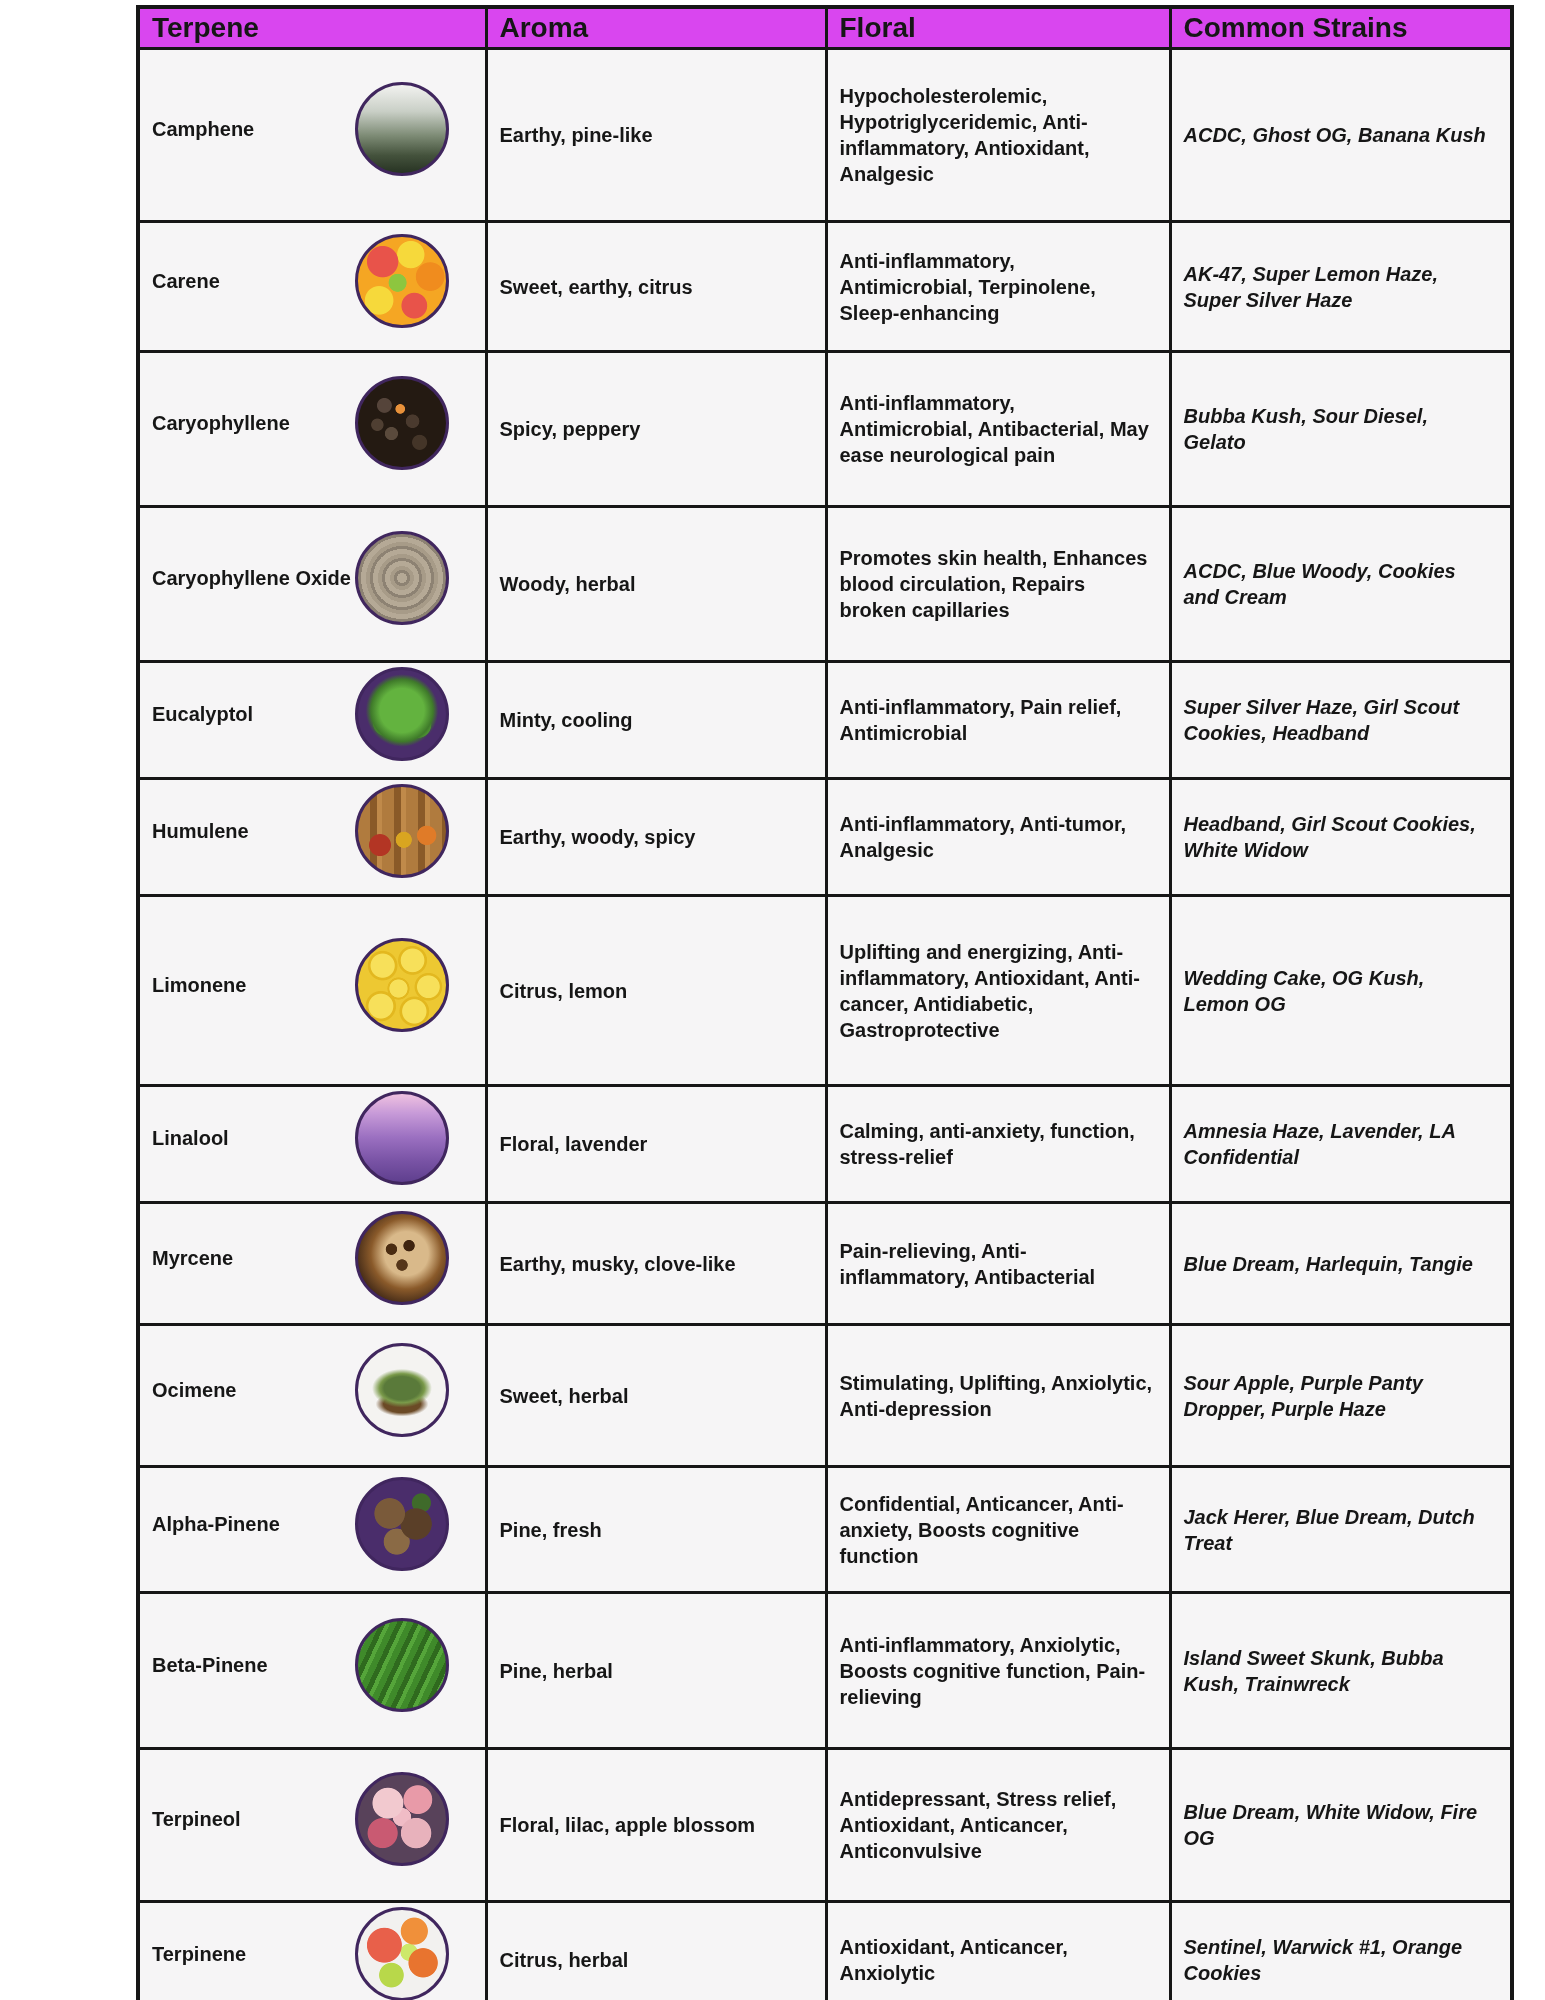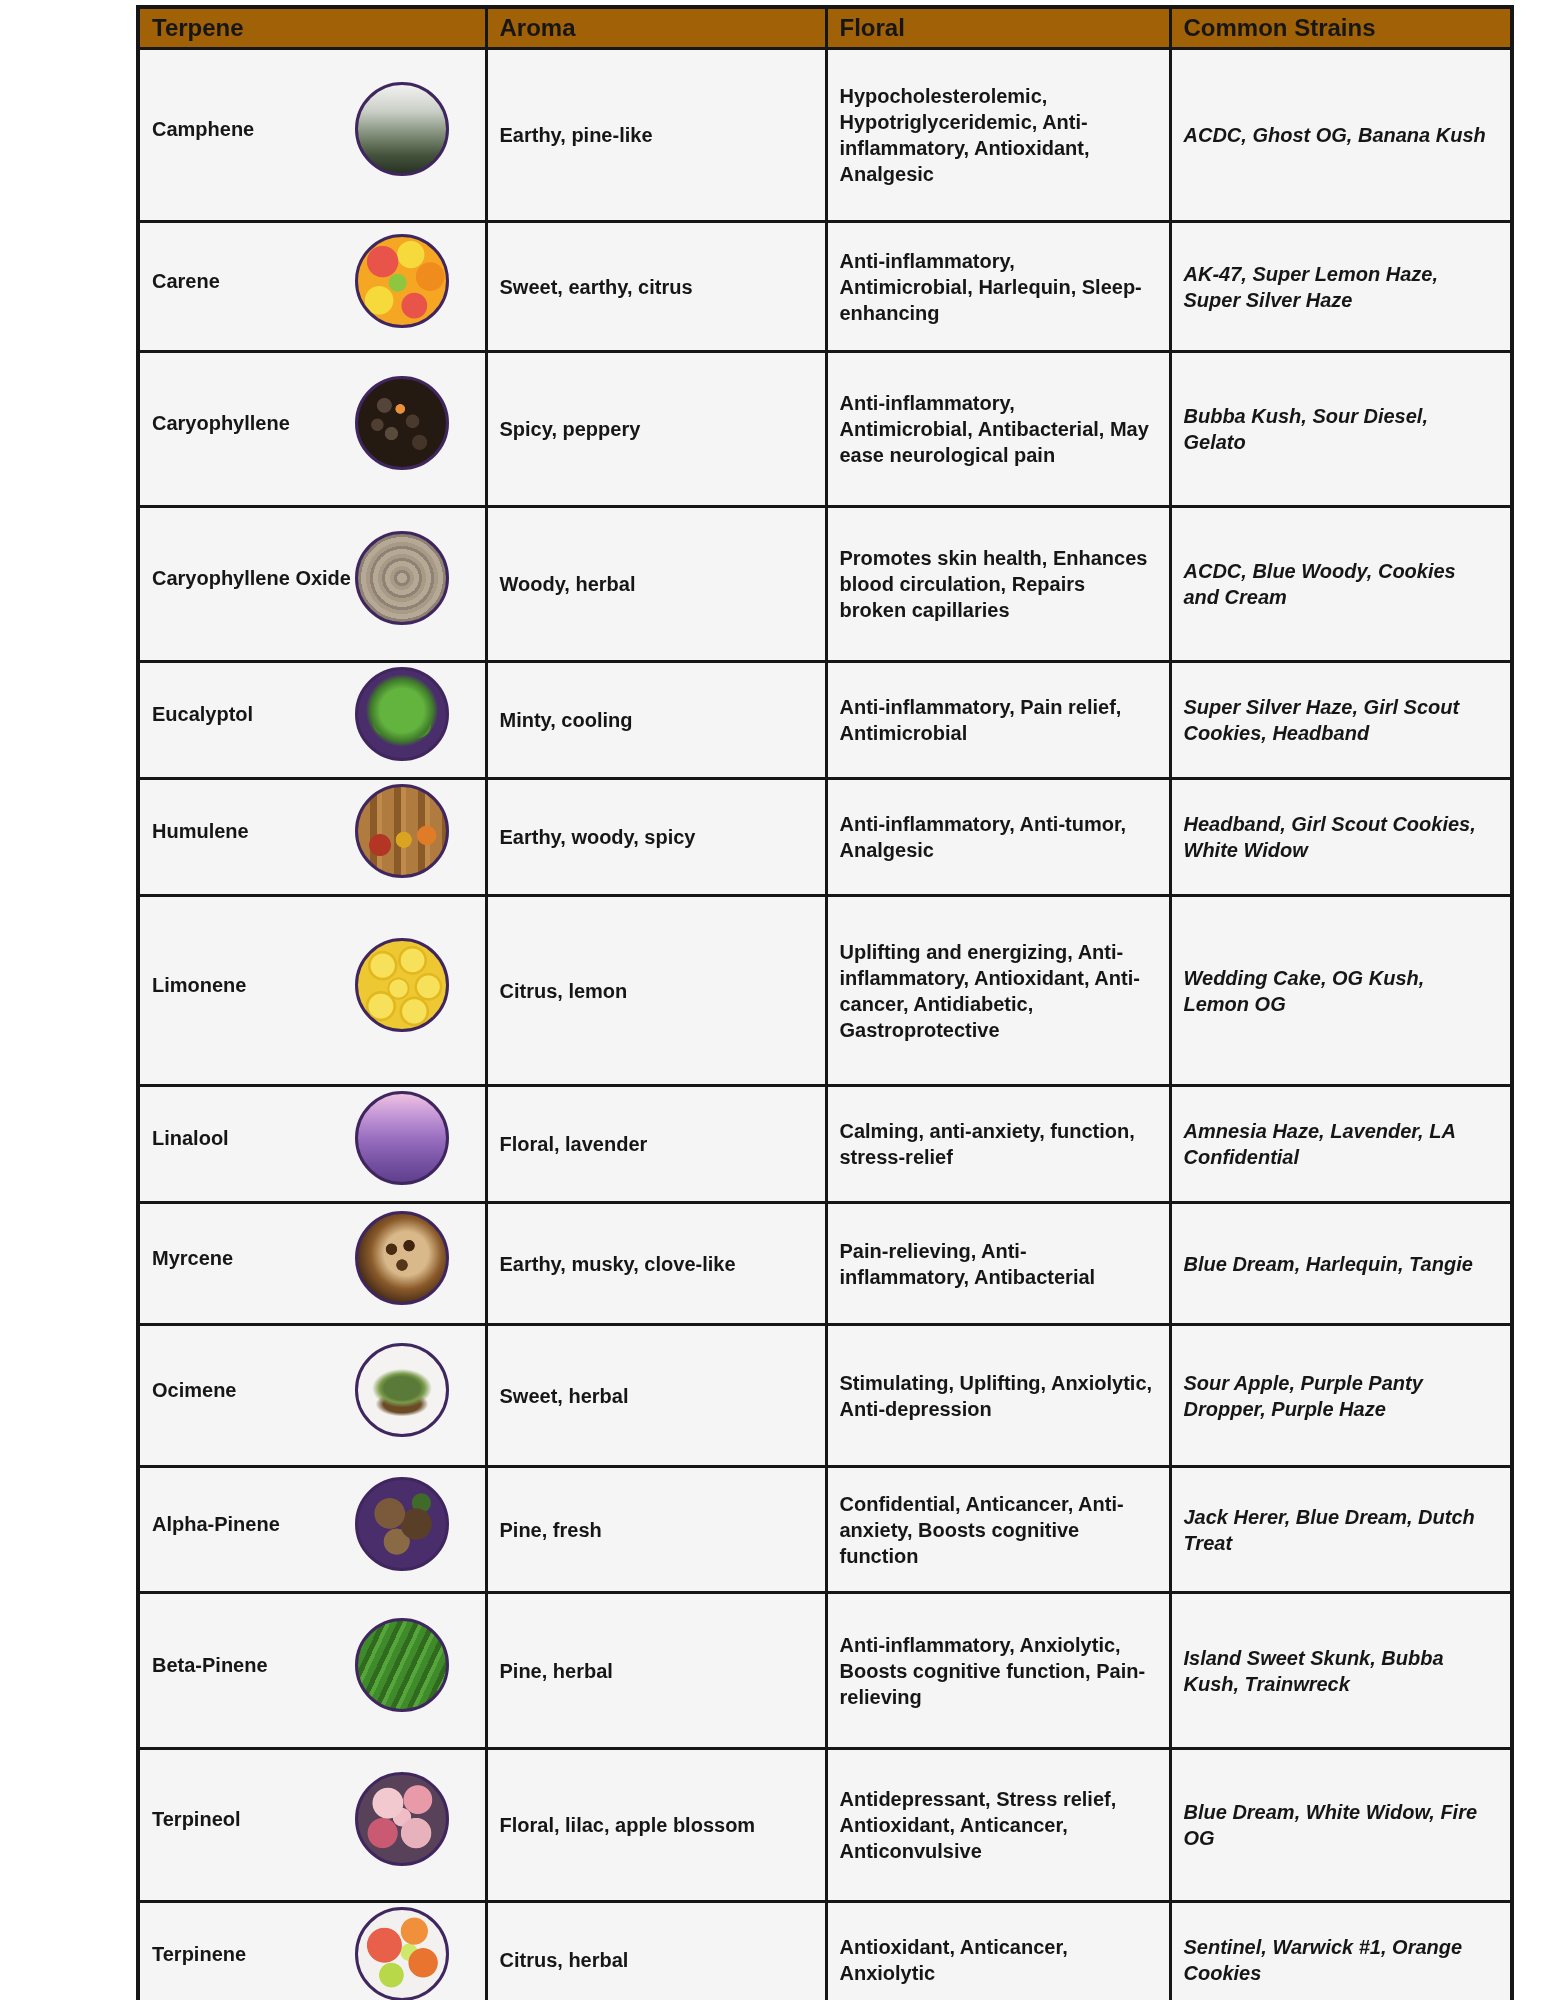--- a/index.html
+++ b/index.html
@@ -10,21 +10,21 @@
   table.terpene-table{
     margin:5px 0 0 136px;width:1374px;table-layout:fixed;
     border-collapse:collapse;border:4px solid #161616;
   }
   th,td{
     border:3px solid #161616;vertical-align:middle;
     font-size:20px;line-height:26px;font-weight:bold;
     padding:6px 16px 6px 12px;background:#f6f5f6;
   }
   th{
-    background:#a16207;text-align:left;font-size:24px;padding:6px 10px 6px 12px;
+    background:#d946ef;text-align:left;font-size:28px;padding:6px 10px 6px 12px;
   }
   td.strains{padding-right:20px;font-style:italic;}
   td.terpene-cell{padding:4px 0 16px 12px;}
   .tcell-inner{display:flex;align-items:center;justify-content:space-between;}
   .tname{flex:1 1 auto;max-width:206px;}
   .photo{
     flex:0 0 auto;width:88px;height:88px;border-radius:50%;
     border:3px solid #40265e;margin-right:36px;
     background-size:cover;
   }
@@ -60,21 +60,21 @@
   </tr>
 
   <tr style="height:130px">
     <td class="terpene-cell">
       <div class="tcell-inner">
         <span class="tname">Carene</span>
         <span class="photo" style="background: radial-gradient(circle at 28% 28%, rgb(232, 83, 74) 0px, rgb(232, 83, 74) 17%, rgba(0, 0, 0, 0) 18%), radial-gradient(circle at 60% 20%, rgb(246, 217, 59) 0px, rgb(246, 217, 59) 15%, rgba(0, 0, 0, 0) 16%), radial-gradient(circle at 82% 45%, rgb(240, 140, 30) 0px, rgb(240, 140, 30) 16%, rgba(0, 0, 0, 0) 17%), radial-gradient(circle at 45% 52%, rgb(141, 198, 63) 0px, rgb(141, 198, 63) 13%, rgba(0, 0, 0, 0) 14%), radial-gradient(circle at 24% 72%, rgb(246, 217, 59) 0px, rgb(246, 217, 59) 15%, rgba(0, 0, 0, 0) 16%), radial-gradient(circle at 64% 78%, rgb(232, 83, 74) 0px, rgb(232, 83, 74) 14%, rgba(0, 0, 0, 0) 15%), rgb(245, 166, 35);"></span>
       </div>
     </td>
     <td>Sweet, earthy, citrus</td>
-    <td>Anti-inflammatory, Antimicrobial, Harlequin, Sleep-enhancing</td>
+    <td>Anti-inflammatory, Antimicrobial, Terpinolene, Sleep-enhancing</td>
     <td class="strains">AK-47, Super Lemon Haze, Super Silver Haze</td>
   </tr>
 
   <tr style="height:155px">
     <td class="terpene-cell">
       <div class="tcell-inner">
         <span class="tname">Caryophyllene</span>
         <span class="photo" style="background: radial-gradient(circle at 48% 34%, rgb(232, 145, 58) 0px, rgb(232, 145, 58) 6%, rgba(0, 0, 0, 0) 7%), radial-gradient(circle at 30% 30%, rgb(85, 68, 58) 0px, rgb(85, 68, 58) 8%, rgba(0, 0, 0, 0) 9%), radial-gradient(circle at 62% 48%, rgb(74, 58, 46) 0px, rgb(74, 58, 46) 9%, rgba(0, 0, 0, 0) 10%), radial-gradient(circle at 38% 62%, rgb(90, 74, 60) 0px, rgb(90, 74, 60) 8%, rgba(0, 0, 0, 0) 9%), radial-gradient(circle at 70% 72%, rgb(68, 53, 40) 0px, rgb(68, 53, 40) 8%, rgba(0, 0, 0, 0) 9%), radial-gradient(circle at 22% 52%, rgb(79, 63, 50) 0px, rgb(79, 63, 50) 7%, rgba(0, 0, 0, 0) 8%), rgb(36, 26, 18);"></span>
       </div>
     </td>

